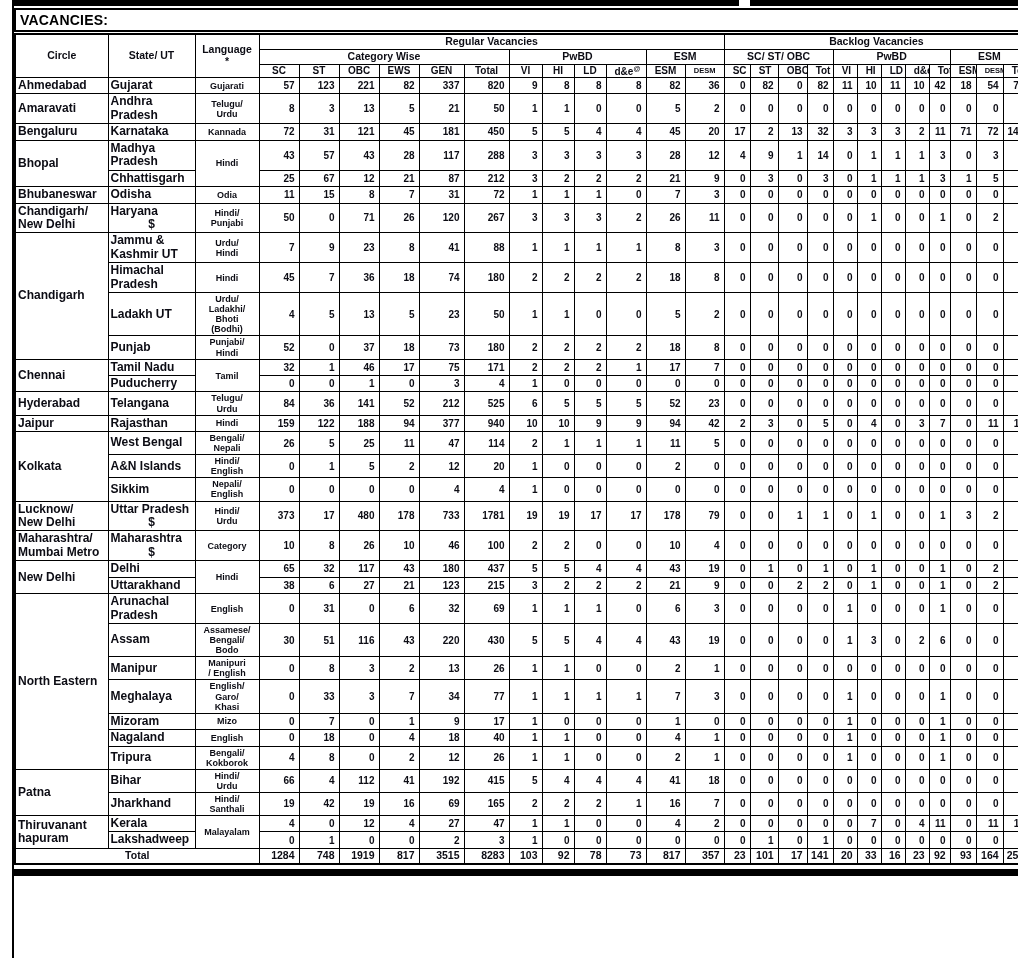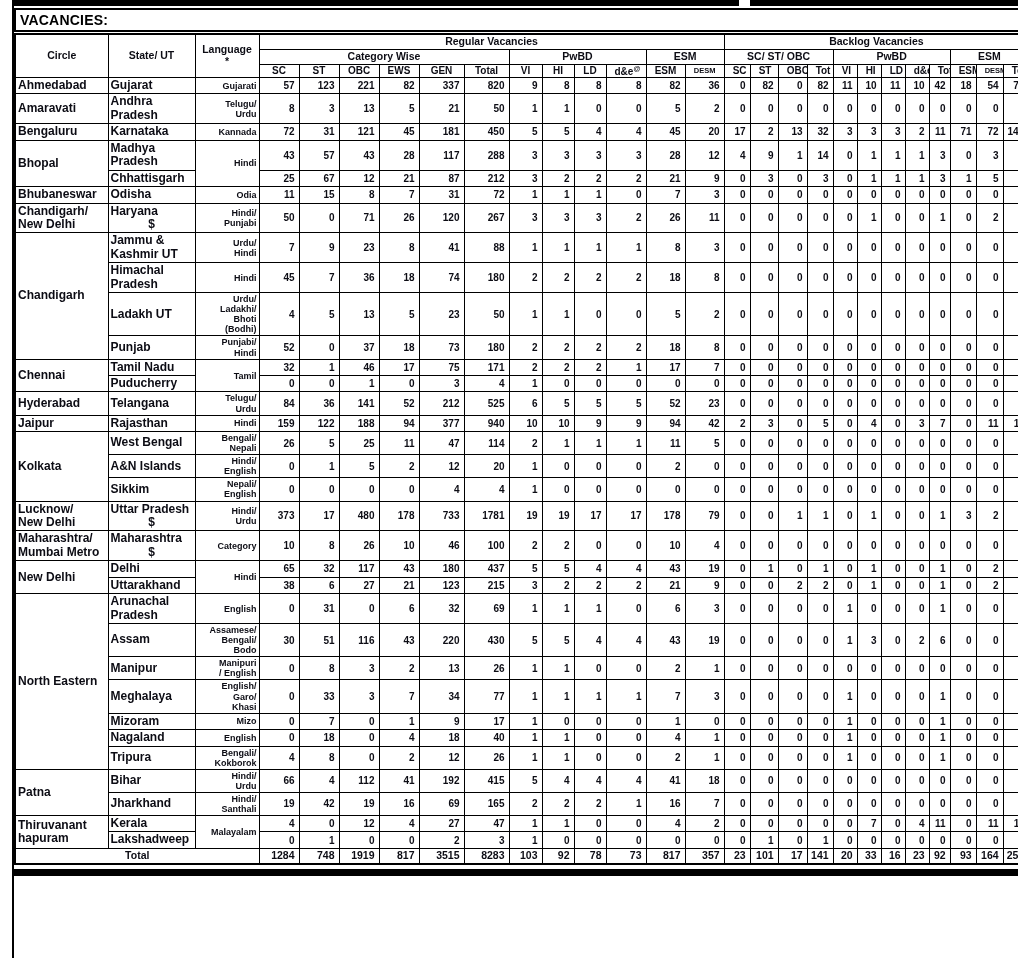--- a/index.html
+++ b/index.html
@@ -9,21 +9,21 @@
   .banner{margin-top:2px;border:2px solid #000;height:20px;line-height:20px;padding-left:4px;
           font-size:14px;font-weight:bold;color:#000;letter-spacing:.2px;}
   table{border-collapse:collapse;table-layout:fixed;width:1011px;margin-top:1px;
         border:2px solid #000;}
   th,td{border:1px solid #000;color:#0c0c14;font-weight:bold;padding:1px 2px;overflow:hidden;
         font-size:10px;line-height:1.12;}
   th{text-align:center;vertical-align:middle;font-size:10.5px;}
   th.sub{font-size:10px;padding:0 8px;}
   th.small{font-size:7.5px;}
   td.circle,td.state{white-space:pre-line;text-align:left;vertical-align:middle;font-size:12px;}
-  td.language{white-space:pre-line;text-align:right;vertical-align:middle;font-size:9px;}
+  td.language{white-space:pre-line;text-align:center;vertical-align:middle;font-size:9px;}
   td.num{text-align:right;padding-right:4px;vertical-align:middle;font-size:10px;}
   td .note{display:block;text-align:center;}
   tr.total-row td{font-size:10.5px;}
   tr.total-row td.label{text-align:center;}
   .bottom-bar{height:7px;background:#000;margin-top:4px;}
   sup{font-size:7px;}
 </style>
 </head>
 <body>
 

